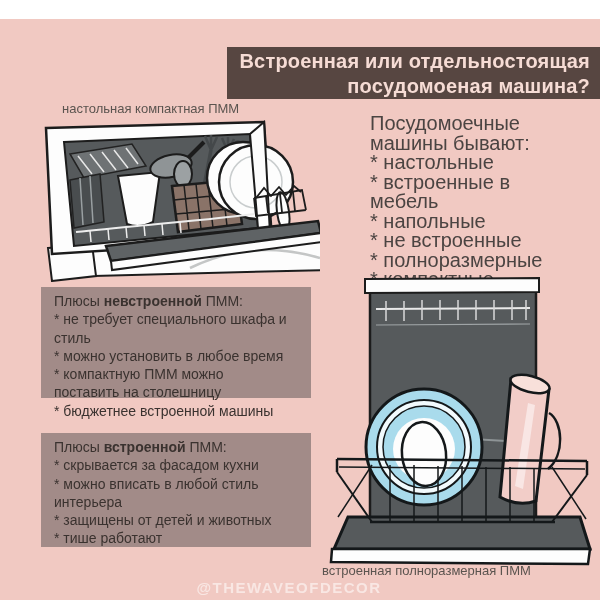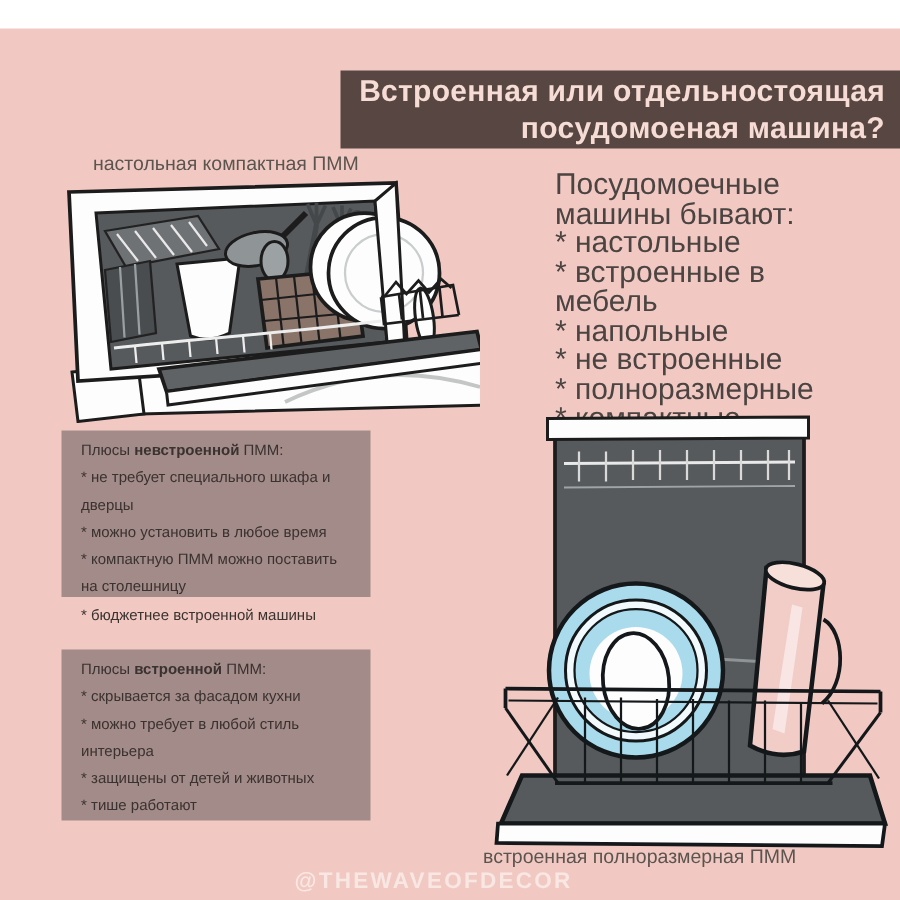--- a/index.html
+++ b/index.html
@@ -12,22 +12,22 @@
 
   .label{position:absolute;color:var(--label-text);font-size:13px;}
   .label-top{left:62px;top:82px;}
   .label-bottom{left:322px;top:544px;width:270px;}
 
   .types-list{position:absolute;left:370px;top:95px;width:212px;
     color:var(--list-text);font-size:20px;line-height:19.5px;}
   .types-list .heading{margin:0 0 0 0;}
   .types-list .item{margin:0;}
 
-  .pros-box{position:absolute;left:41px;width:206px;box-sizing:border-box;
-    background:var(--box-bg);color:var(--box-text);font-size:10px;line-height:18.3px;
+  .pros-box{position:absolute;left:41px;width:270px;box-sizing:border-box;
+    background:var(--box-bg);color:var(--box-text);font-size:14px;line-height:18.3px;
     padding:5px 20px 5px 13px;}
   .pros-box.first{top:268px;height:111px;}
   .pros-box.second{top:414px;height:114px;}
   .pros-box b{font-weight:bold;}
 
   .watermark{position:absolute;left:0;top:560px;width:578px;text-align:center;
     color:var(--watermark-text);font-size:15px;font-weight:bold;letter-spacing:1.5px;}
 
   .illu{position:absolute;}
   .illu-top{left:40px;top:93px;}
@@ -112,30 +112,30 @@
     <div class="item">* настольные</div>
     <div class="item">* встроенные в мебель</div>
     <div class="item">* напольные</div>
     <div class="item">* не встроенные</div>
     <div class="item">* полноразмерные</div>
     <div class="item">* компактные</div>
   </div>
 
   <div class="pros-box first">
     <div><span>Плюсы </span><b>невстроенной</b><span> ПММ:</span></div>
-    <div>* не требует специального шкафа и дверцы</div>
+    <div>* не требует специального шкафа и стиль</div>
     <div>* можно установить в любое время</div>
     <div>* компактную ПММ можно поставить на столешницу</div>
     <div>* бюджетнее встроенной машины</div>
   </div>
 
   <div class="pros-box second">
     <div><span>Плюсы </span><b>встроенной</b><span> ПММ:</span></div>
     <div>* скрывается за фасадом кухни</div>
-    <div>* можно требует в любой стиль интерьера</div>
+    <div>* можно вписать в любой стиль интерьера</div>
     <div>* защищены от детей и животных</div>
     <div>* тише работают</div>
   </div>
 
   <svg class="illu illu-bottom" width="270" height="300" viewBox="0 0 270 300">
 
     <rect x="48" y="16" width="166" height="230" class="f-int" stroke="#1c1c1c" stroke-width="2.5"></rect>
 
     <polygon points="43,4 217,3 217,17 43,18" class="f-white" stroke="#1c1c1c" stroke-width="2"></polygon>
 

